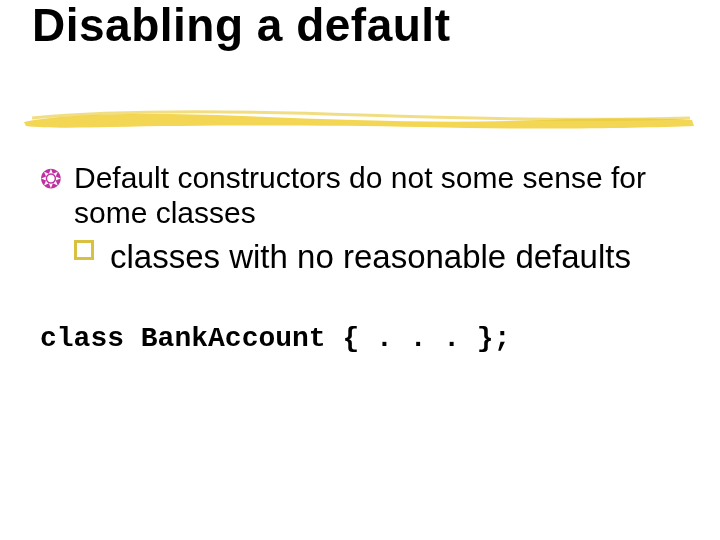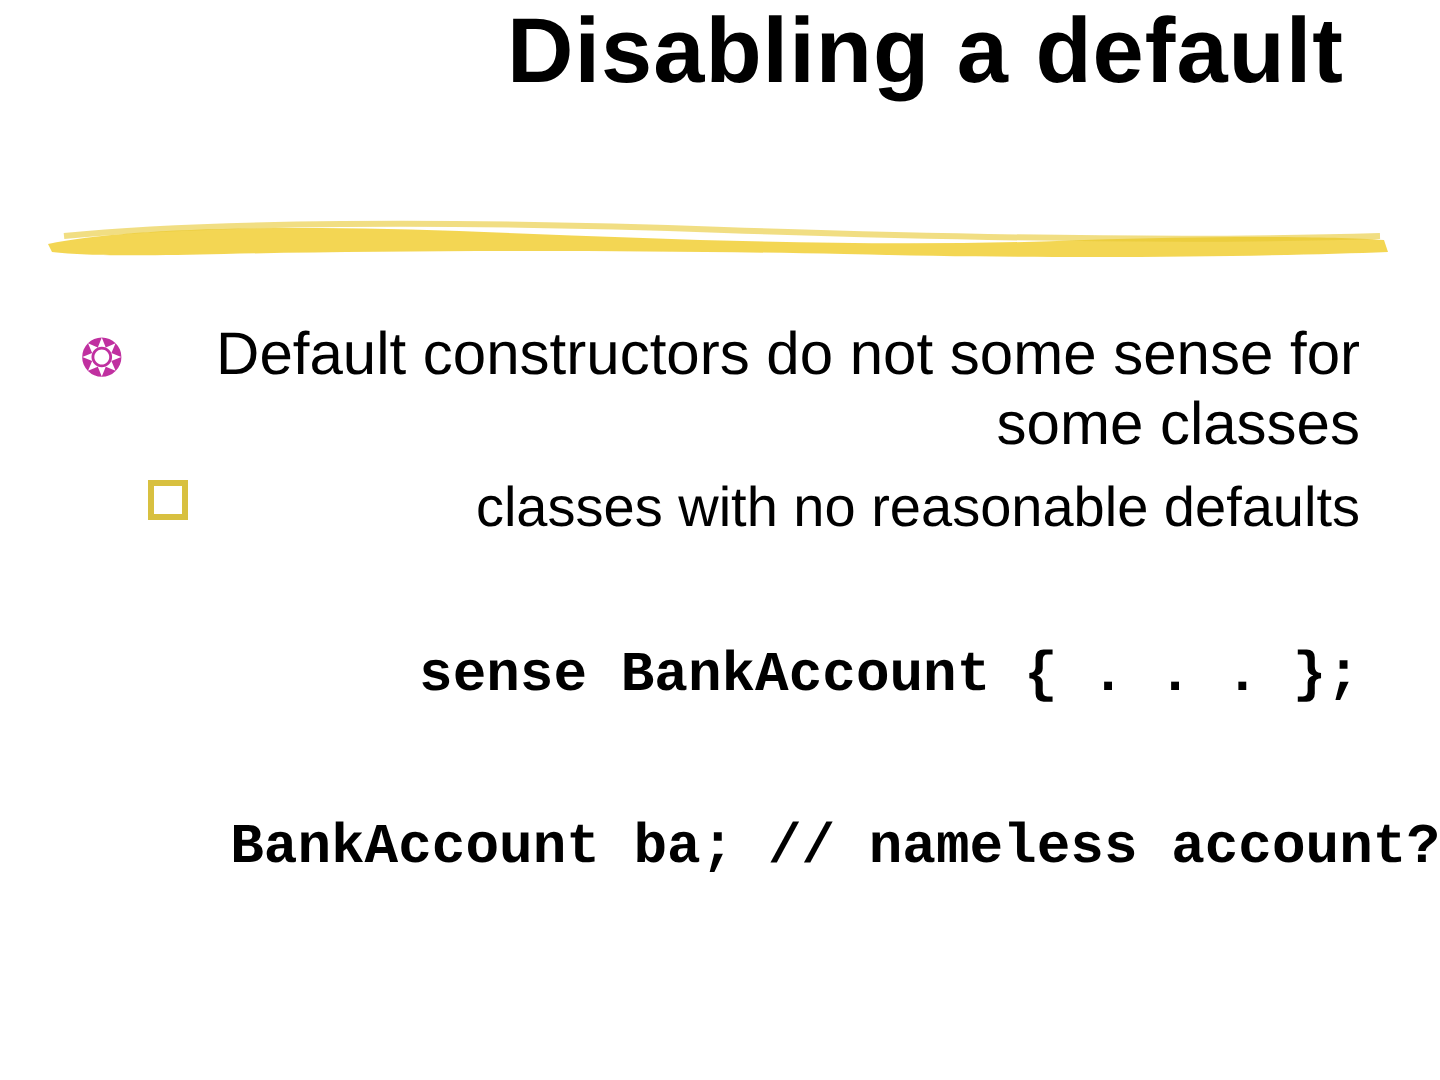--- a/index.html
+++ b/index.html
@@ -10,21 +10,20 @@
     background: #ffffff;
     font-family: Verdana, Geneva, sans-serif;
     color: #000;
     overflow: hidden;
   }
   .slide {
     position: relative;
     width: 660px;
     height: 540px;
     box-sizing: border-box;
-    text-align: right;
   }
   .title {
     position: absolute;
     left: 32px;
     top: 2px;
     width: 640px;
     font-family: Arial, Helvetica, sans-serif;
     font-weight: 900;
     font-size: 46px;
     line-height: 1.02;
@@ -65,21 +64,21 @@
     top: 6px;
     font-family: "Zapf Dingbats", "Segoe UI Symbol", sans-serif;
     font-size: 26px;
     line-height: 1;
     color: #c030a0;
   }
   .bullet2 {
     position: relative;
     margin-left: 34px;
     padding-left: 36px;
-    font-size: 28px;
+    font-size: 33px;
     line-height: 1.2;
     color: #000;
     margin-top: 6px;
   }
   .bullet2 .marker2 {
     position: absolute;
     left: 0;
     top: 3px;
     width: 20px;
     height: 20px;
@@ -128,17 +127,16 @@
     <div class="bullet1">
       <span class="marker">❂</span>
       <span>Default constructors do not some sense for some classes</span>
     </div>
     <div class="bullet2">
       <span class="marker2"></span>
       <span>classes with no reasonable defaults</span>
     </div>
   </div>
 
-  <div class="code code-block-1">sense BankAccount { . . . };</div>
+  <div class="code code-block-1">class BankAccount { . . . };</div>
 
-  <div class="code code-block-2">BankAccount ba; // nameless account?</div>
 
 </div>
 
 </body></html>

